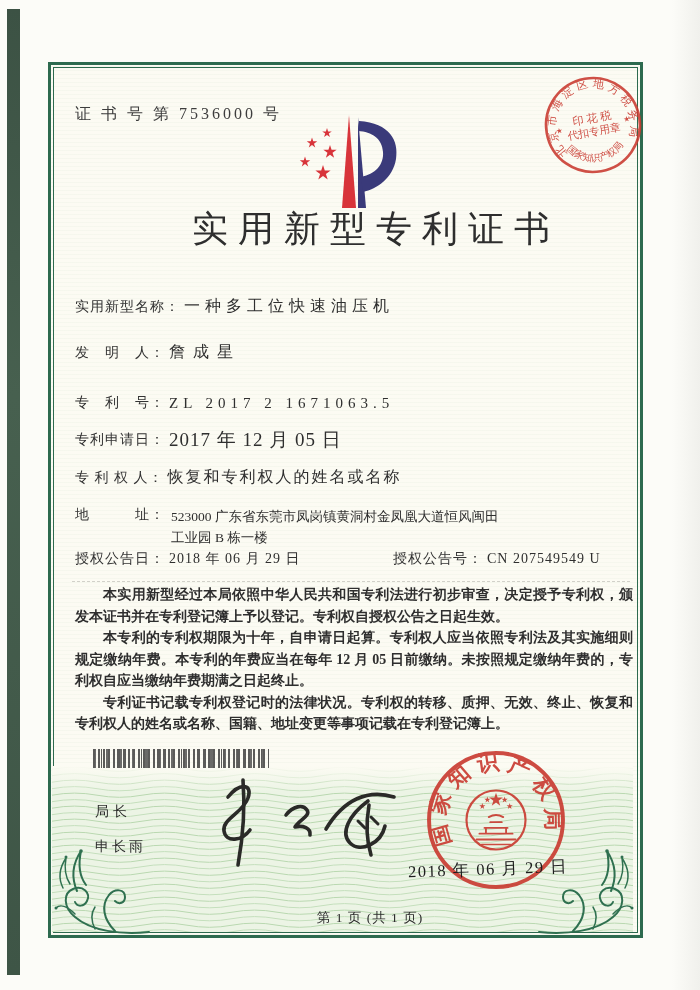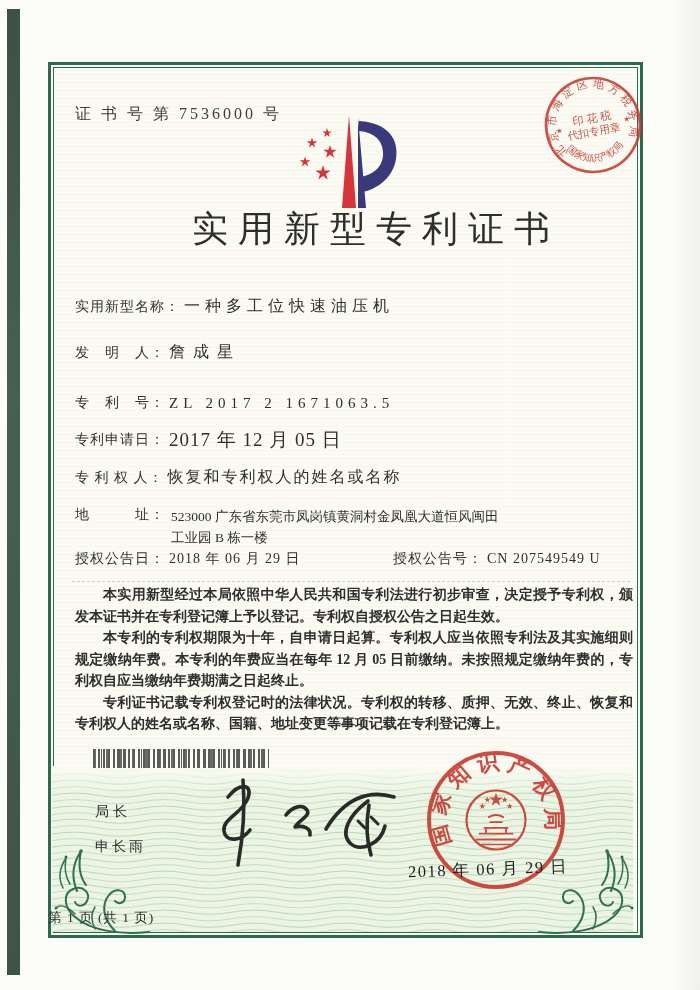--- a/index.html
+++ b/index.html
@@ -91,21 +91,21 @@
   .seal-date{
     position:absolute;left:408px;top:858px;width:190px;
     font-size:16.5px;letter-spacing:1.5px;color:#1d1d1d;
     transform:rotate(-2deg);white-space:nowrap;
   }
   .tax-stamp{
     position:absolute;left:542px;top:74px;width:102px;height:102px;
     transform:rotate(-10deg);opacity:.88;
   }
   .footer{
-    position:absolute;left:48px;top:909px;width:644px;text-align:left;
+    position:absolute;left:48px;top:909px;width:644px;text-align:center;
     font-size:13.5px;color:#2e2e2e;letter-spacing:1px;
   }
   svg text{font-family:"Liberation Serif","DejaVu Serif",serif;}
 </style>
 </head>
 <body>
 
 <div class="photo">
 
   <div class="spine"></div>

